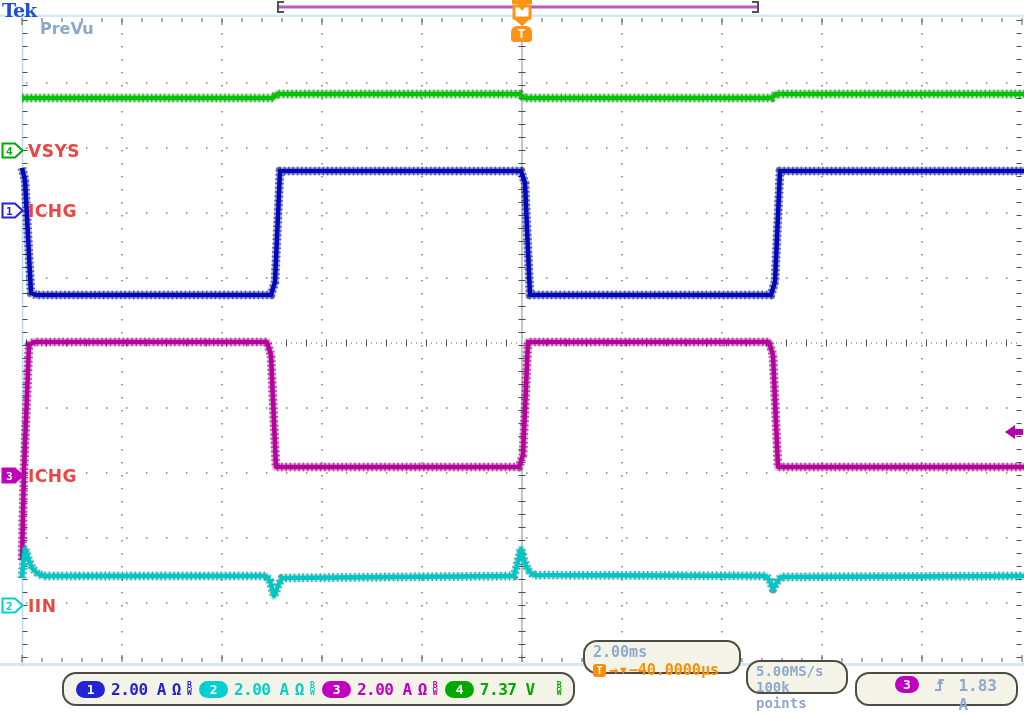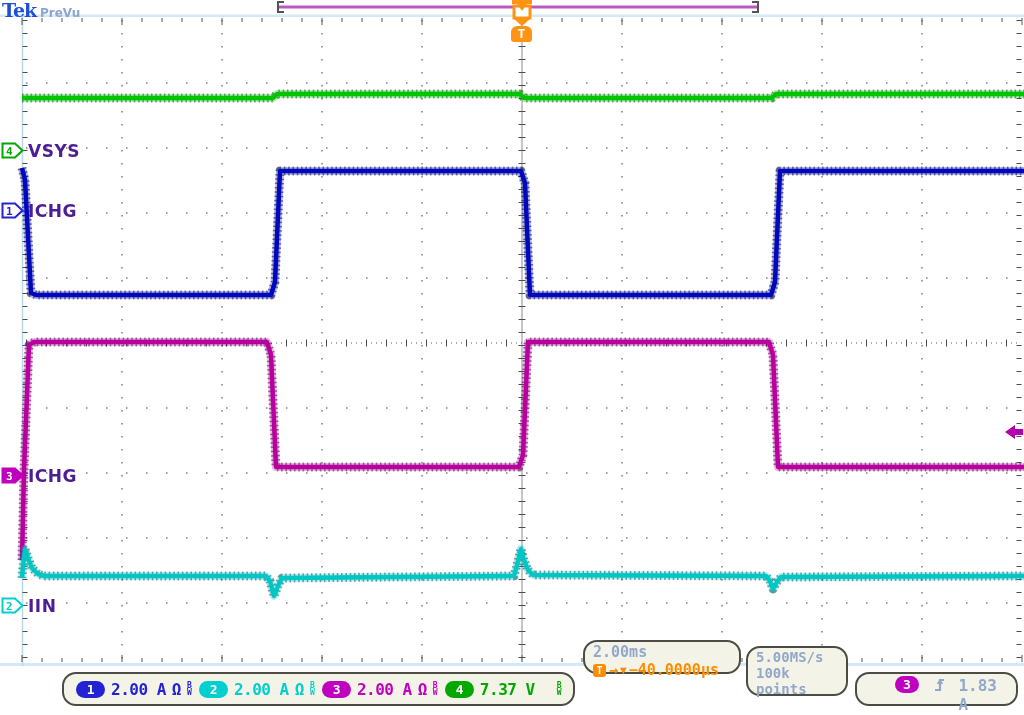--- a/index.html
+++ b/index.html
@@ -2,25 +2,25 @@
 <html><head>
 <meta charset="utf-8">
 <style>
   html,body{margin:0;padding:0;}
   body{width:1024px;height:715px;background:#ffffff;overflow:hidden;position:relative;
        font-family:"DejaVu Sans","Liberation Sans",sans-serif;}
   .abs{position:absolute;}
   #gfx{position:absolute;left:0;top:0;}
   .logo{left:2px;top:-1px;font-family:"DejaVu Serif","Liberation Serif",serif;
         font-weight:bold;font-size:19px;color:#1d4ed8;letter-spacing:-1px;}
-  .prevu{left:40px;top:6px;font-weight:bold;font-size:12px;color:#8ba7cc;}
+  .prevu{left:40px;top:19px;font-weight:bold;font-size:16px;color:#8ba7cc;}
   .trig-badge{left:511px;top:26px;width:21px;height:16px;background:#ff9414;
         border-radius:6px 6px 3px 3px;color:#fff;font-weight:bold;font-size:13px;
         text-align:center;line-height:16px;font-family:"DejaVu Sans Mono",monospace;}
-  .ch-label{font-weight:bold;font-size:17px;color:#4c1d95;letter-spacing:0.5px;}
+  .ch-label{font-weight:bold;font-size:17px;color:#ef4444;letter-spacing:0.5px;}
   .ch-marker{left:1px;}
   
   .sbox{border:2px solid #4c4c44;border-radius:14px;background:#f4f3e7;box-sizing:border-box;}
   #box-ch{left:62px;top:672px;width:513px;height:34px;display:flex;align-items:center;
           justify-content:space-between;padding:0 12px;}
   .chgrp{display:flex;align-items:center;gap:6px;font-family:"DejaVu Sans Mono",monospace;
          font-weight:bold;font-size:16px;letter-spacing:-0.5px;}
   .oval{width:29px;height:17px;border-radius:9px;color:#fff;font-size:13px;font-weight:bold;
         text-align:center;line-height:17px;font-family:"DejaVu Sans Mono",monospace;}
   .bw{display:inline-flex;flex-direction:column;font-size:8px;line-height:7px;font-weight:bold;
@@ -29,21 +29,21 @@
   .c2{color:#00cfcf;} .bg2{background:#00cfcf;}
   .c3{color:#bf00bf;} .bg3{background:#bf00bf;}
   .c4{color:#00a800;} .bg4{background:#00a800;}
   .steel{color:#92a8ca;} .orange{color:#ff8c00;}
   #box-tb{left:583px;top:640px;width:158px;height:34px;padding:1px 8px;}
   #box-tb .l1{font-family:"DejaVu Sans Mono",monospace;font-weight:bold;font-size:15px;}
   #box-tb .l2{display:flex;align-items:center;gap:2px;font-family:"DejaVu Sans Mono",monospace;
               font-weight:bold;font-size:15px;}
   .t-icon{width:13px;height:13px;border-radius:3px;background:#ff8c00;color:#fff;font-size:10px;
           font-weight:bold;text-align:center;line-height:13px;margin-right:1px;}
-  #box-acq{left:746px;top:646px;width:102px;height:50px;padding:1px 8px;
+  #box-acq{left:746px;top:660px;width:102px;height:34px;padding:1px 8px;
            font-family:"DejaVu Sans Mono",monospace;font-weight:bold;font-size:14px;line-height:16px;}
   #box-trig{left:855px;top:672px;width:163px;height:34px;display:flex;align-items:flex-start;
             gap:14px;padding:2px 10px 0 38px;font-family:"DejaVu Sans Mono",monospace;
             font-weight:bold;font-size:16px;}
 </style>
 </head>
 <body>
 
 <svg id="gfx" width="1024" height="715">
     <rect x="0" y="14.5" width="1024" height="2.5" fill="#d4e8f5"></rect>

